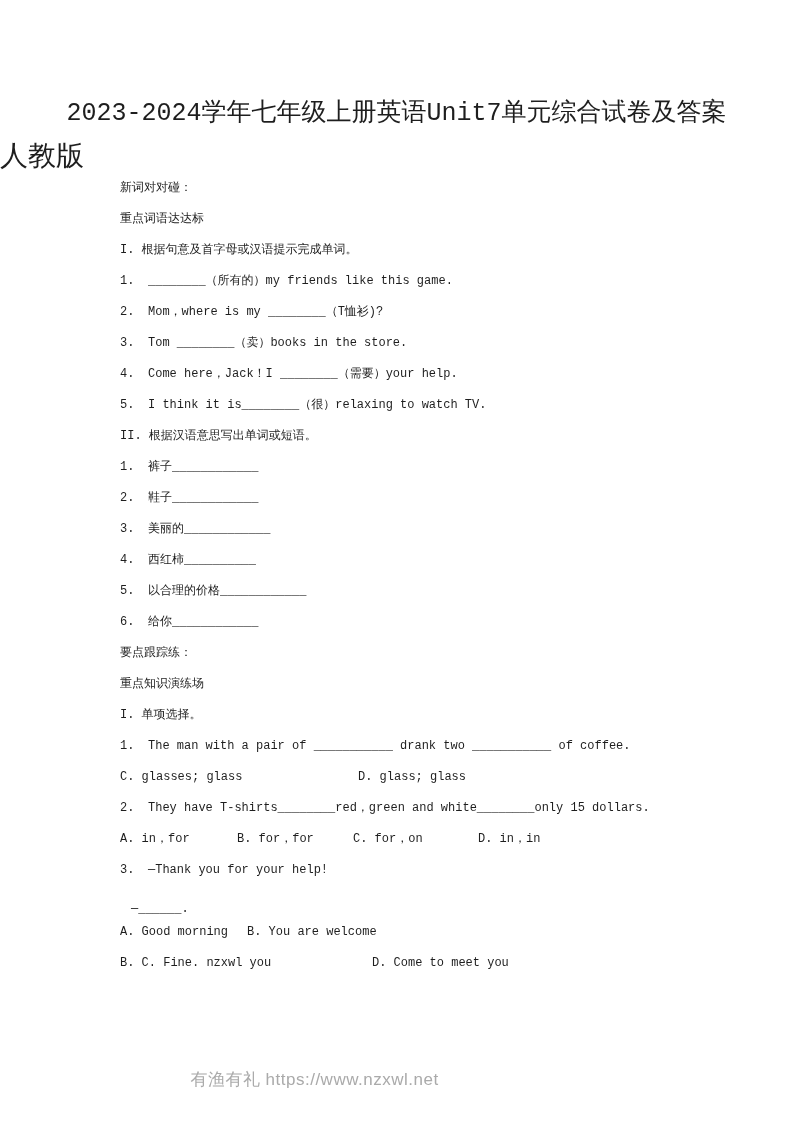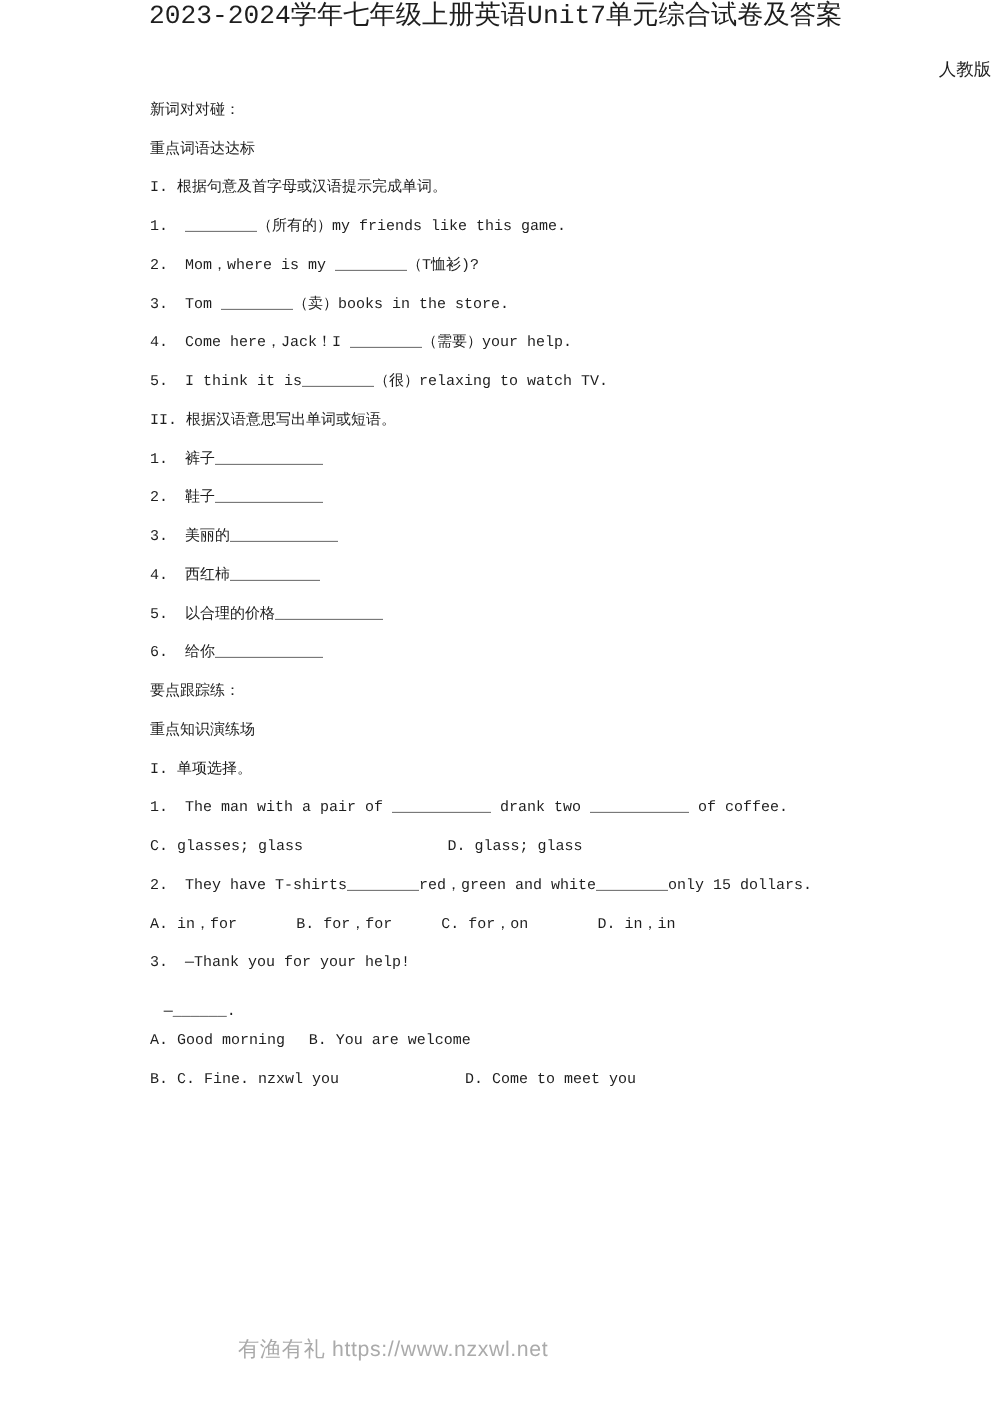--- a/index.html
+++ b/index.html
@@ -3,26 +3,26 @@
 <meta charset="utf-8">
 <style>
   html,body{margin:0;padding:0;}
   body{
     width:793px;height:1122px;position:relative;background:#ffffff;overflow:hidden;
     font-family:"Liberation Mono","DejaVu Sans Mono",monospace;
     color:#1e1e1e;
   }
   .page{position:relative;width:793px;height:1122px;}
   .title1{
-    margin:0;text-align:center;
-    font-size:21px;font-weight:400;line-height:27px;white-space:pre;
+    padding-top:100px;margin:0;text-align:center;
+    font-size:25px;font-weight:400;line-height:27px;white-space:pre;
   }
   .title2{
-    margin:17px 0 0 0;text-align:right;
-    font-size:14px;font-weight:400;line-height:27px;white-space:pre;
+    margin:17px 0 0 0;text-align:left;
+    font-size:28px;font-weight:400;line-height:27px;white-space:pre;
   }
   .content{padding:1px 60px 0 120px;}
   .line{
     height:31px;display:flex;align-items:center;
     font-size:12px;white-space:pre;
   }
   .line span{white-space:pre;}
   .num{flex:0 0 28px;}
   .c238{flex:0 0 238px;}
   .c117{flex:0 0 117px;}

